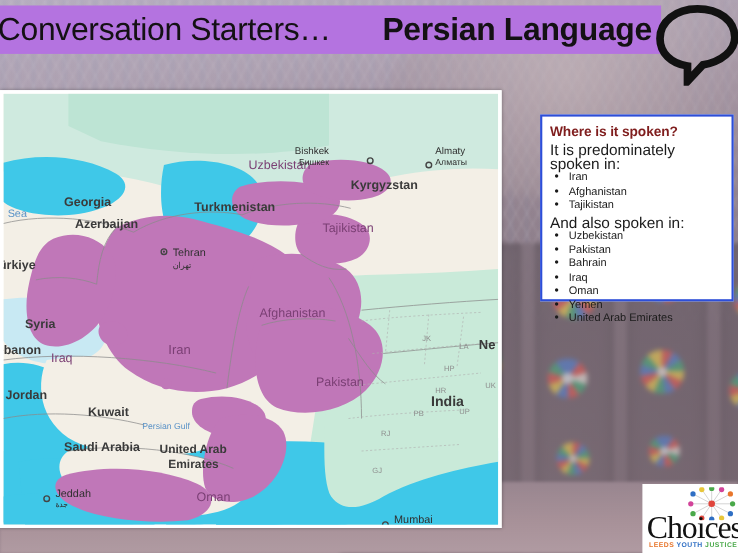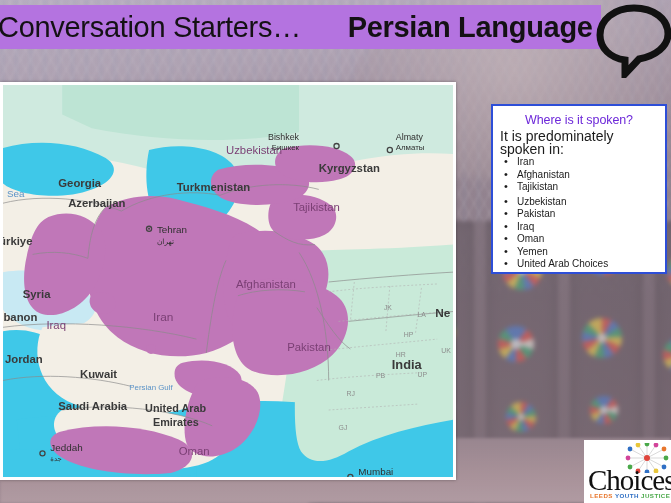--- a/index.html
+++ b/index.html
@@ -104,21 +104,21 @@
   .map-lbl-city{font-family:"Liberation Sans",sans-serif;font-weight:400;fill:#2f2f2f;}
   .map-lbl-sm{font-family:"Liberation Sans",sans-serif;font-weight:400;fill:#8d8d8d;font-size:7px;}
 
   
   .info-box{
     position:absolute;left:491px;top:104px;width:176px;height:170px;
     background:#ffffff;border:2px solid #2d4ed8;box-sizing:border-box;
     padding:6px 7px 4px 7px;z-index:8;
   }
   .info-title{
-    text-align:center;font-weight:400;font-size:12.5px;color:#6d28d9;
+    font-weight:700;font-size:12.5px;color:#7f1d1d;
     margin:1px 0 3px 0;letter-spacing:-.1px;
   }
   .info-lead{font-size:14px;color:#1b1b1b;margin:0 0 1px 0;line-height:12.5px;}
   .info-list{list-style:none;margin:0 0 2px 0;padding:0;}
   .info-list li{
     font-size:10px;color:#1b1b1b;line-height:12.5px;
     padding-left:17px;position:relative;
   }
   .info-list li::before{
     content:"\2022";position:absolute;left:4px;top:-1px;font-size:11px;color:#1b1b1b;
@@ -326,27 +326,29 @@
   </div>
 
   <div class="info-box">
     <div class="info-title">Where is it spoken?</div>
     <p class="info-lead">It is predominately spoken in:</p>
     <ul class="info-list">
       <li>Iran</li>
       <li>Afghanistan</li>
       <li>Tajikistan</li>
     </ul>
+    <p class="info-lead">And also spoken in:</p>
     <ul class="info-list">
       <li>Uzbekistan</li>
       <li>Pakistan</li>
+      <li>Bahrain</li>
       <li>Iraq</li>
       <li>Oman</li>
       <li>Yemen</li>
-      <li>United Arab Choices</li>
+      <li>United Arab Emirates</li>
     </ul>
   </div>
 
   <div class="logo-card">
     <svg class="logo-burst" viewBox="0 0 46 30">
       <g stroke="#cfcfcf" stroke-width=".8">
         <line x1="23" y1="15" x2="4" y2="15"></line>
           <line x1="23" y1="15" x2="42" y2="15"></line>
         <line x1="23" y1="15" x2="6" y2="6"></line>
           <line x1="23" y1="15" x2="40" y2="6"></line>

